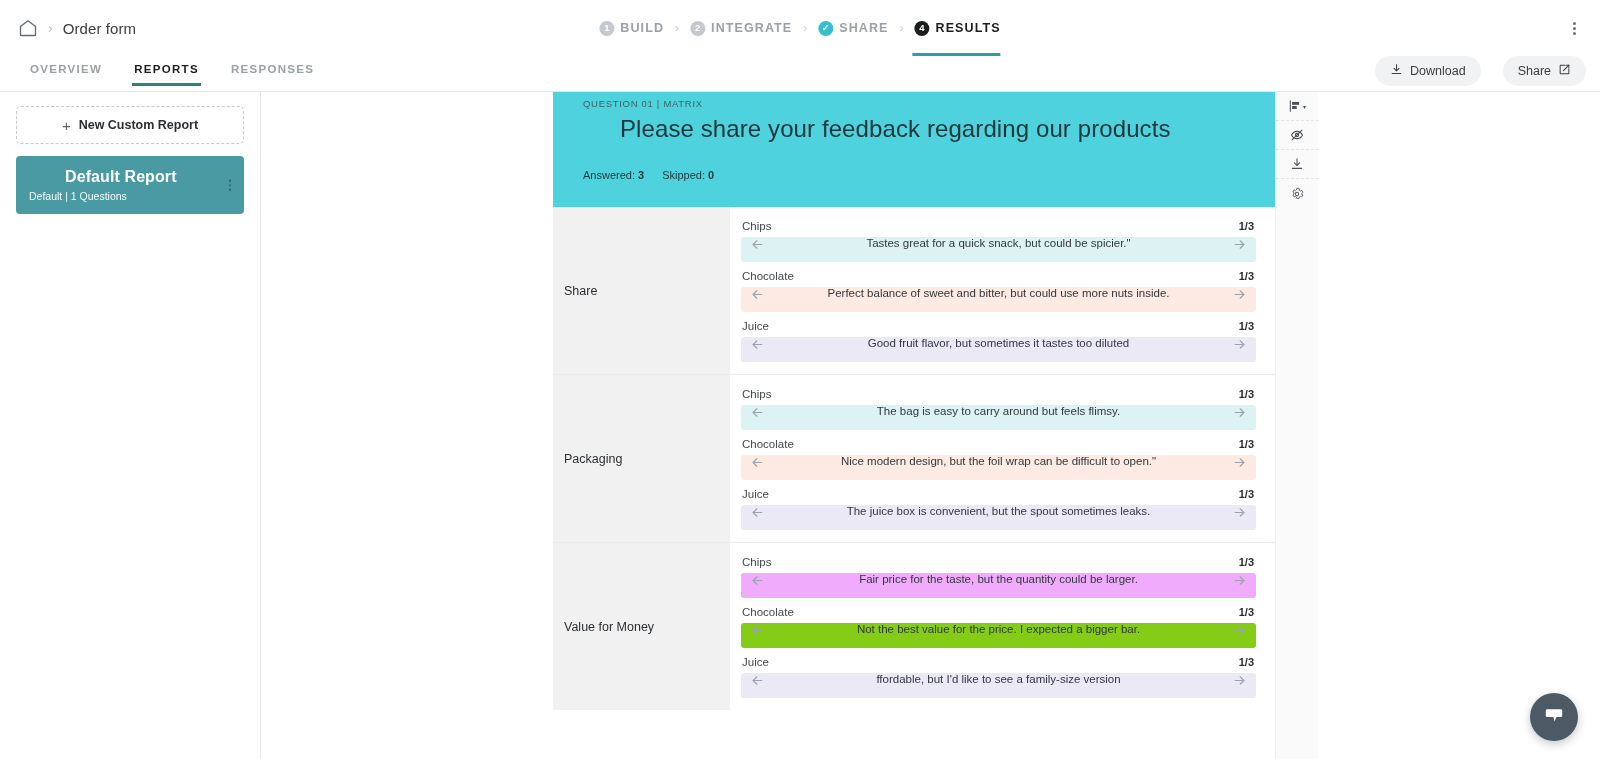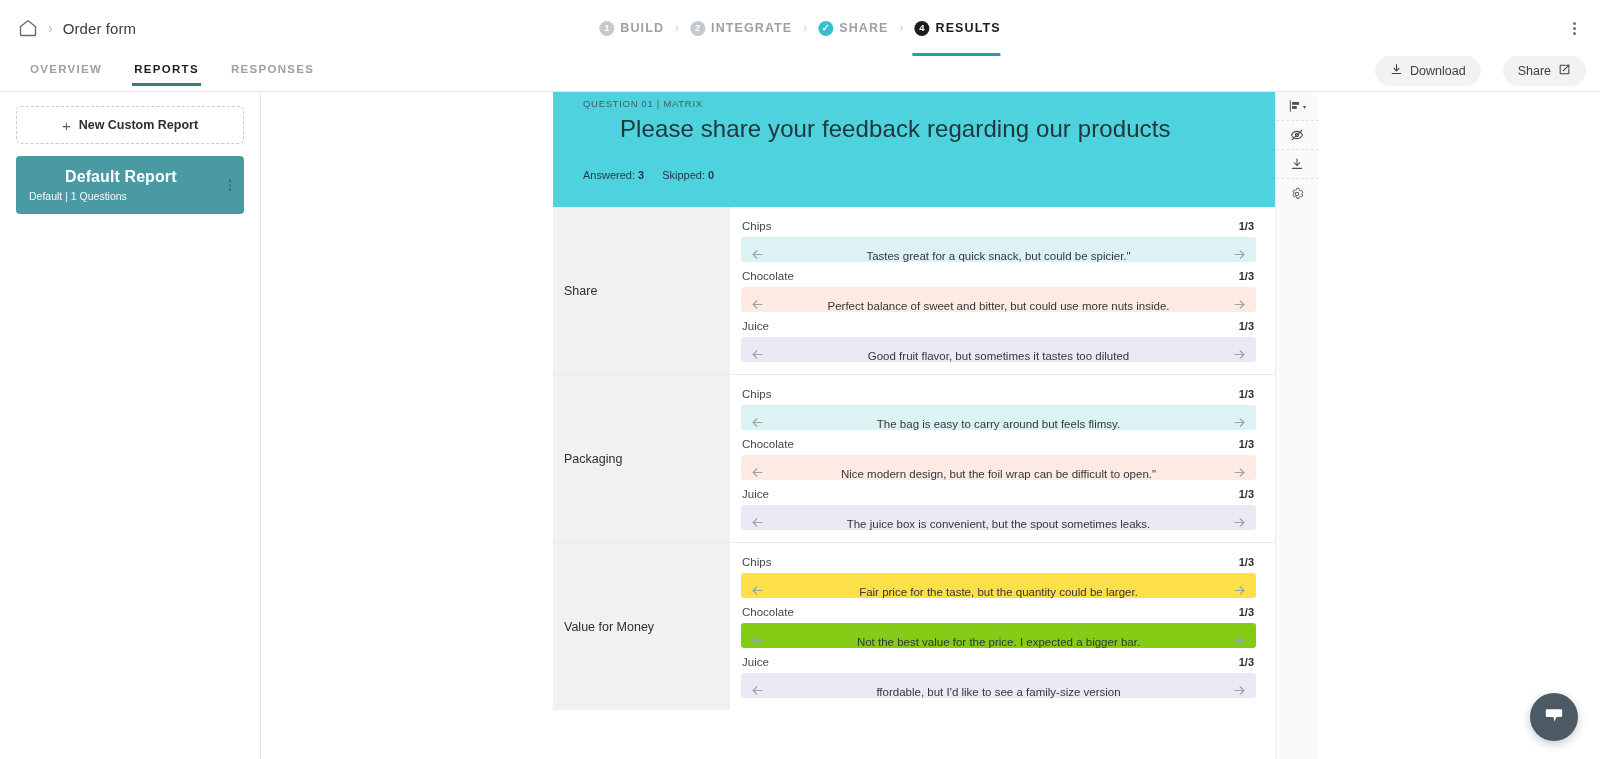--- a/index.html
+++ b/index.html
@@ -140,21 +140,21 @@
   .mrow-body { flex: 1; padding: 8px 19px 12px 11px; }
   .mitem { margin-bottom: 3px; }
   .mitem:last-child { margin-bottom: 0; }
   .mitem-head {
     display: flex; justify-content: space-between; align-items: baseline;
     padding: 5px 2px 5px 1px;
   }
   .mitem-name { font-size: 11.5px; color: #44494e; }
   .mitem-count { font-size: 11px; color: #2b2f33; font-weight: 600; }
   .bar {
-    display: flex; align-items: flex-end; border-radius: 3px;
+    display: flex; align-items: flex-start; border-radius: 3px;
     height: 25px; padding: 0 9px; position: relative;
   }
   .bar-text {
     flex: 1; text-align: center; font-size: 11.5px; color: #33383d;
     white-space: nowrap; overflow: hidden; text-overflow: ellipsis;
   }
   .arrow { color: #9aa3ab; display: flex; align-items: center; }
   .arrow svg { width: 15px; height: 15px; }
 
   
@@ -435,21 +435,21 @@
           </div>
 
           <div class="mrow">
             <div class="mrow-label">Value for Money</div>
             <div class="mrow-body">
               <div class="mitem">
                 <div class="mitem-head">
                   <span class="mitem-name">Chips</span>
                   <span class="mitem-count">1/3</span>
                 </div>
-                <div class="bar" style="background:#fde047">
+                <div class="bar" style="background:#f0abfc">
                   <span class="arrow">
                     <svg viewBox="0 0 24 24" fill="none" stroke="currentColor" stroke-width="1.7" stroke-linecap="round" stroke-linejoin="round">
                         <path d="M19 12H5"></path>
                         <path d="M11 6 5 12l6 6"></path>
                       </svg>
                   </span>
                   <span class="bar-text">Fair price for the taste, but the quantity could be larger.</span>
                   <span class="arrow">
                     <svg viewBox="0 0 24 24" fill="none" stroke="currentColor" stroke-width="1.7" stroke-linecap="round" stroke-linejoin="round">
                         <path d="M5 12h14"></path>

